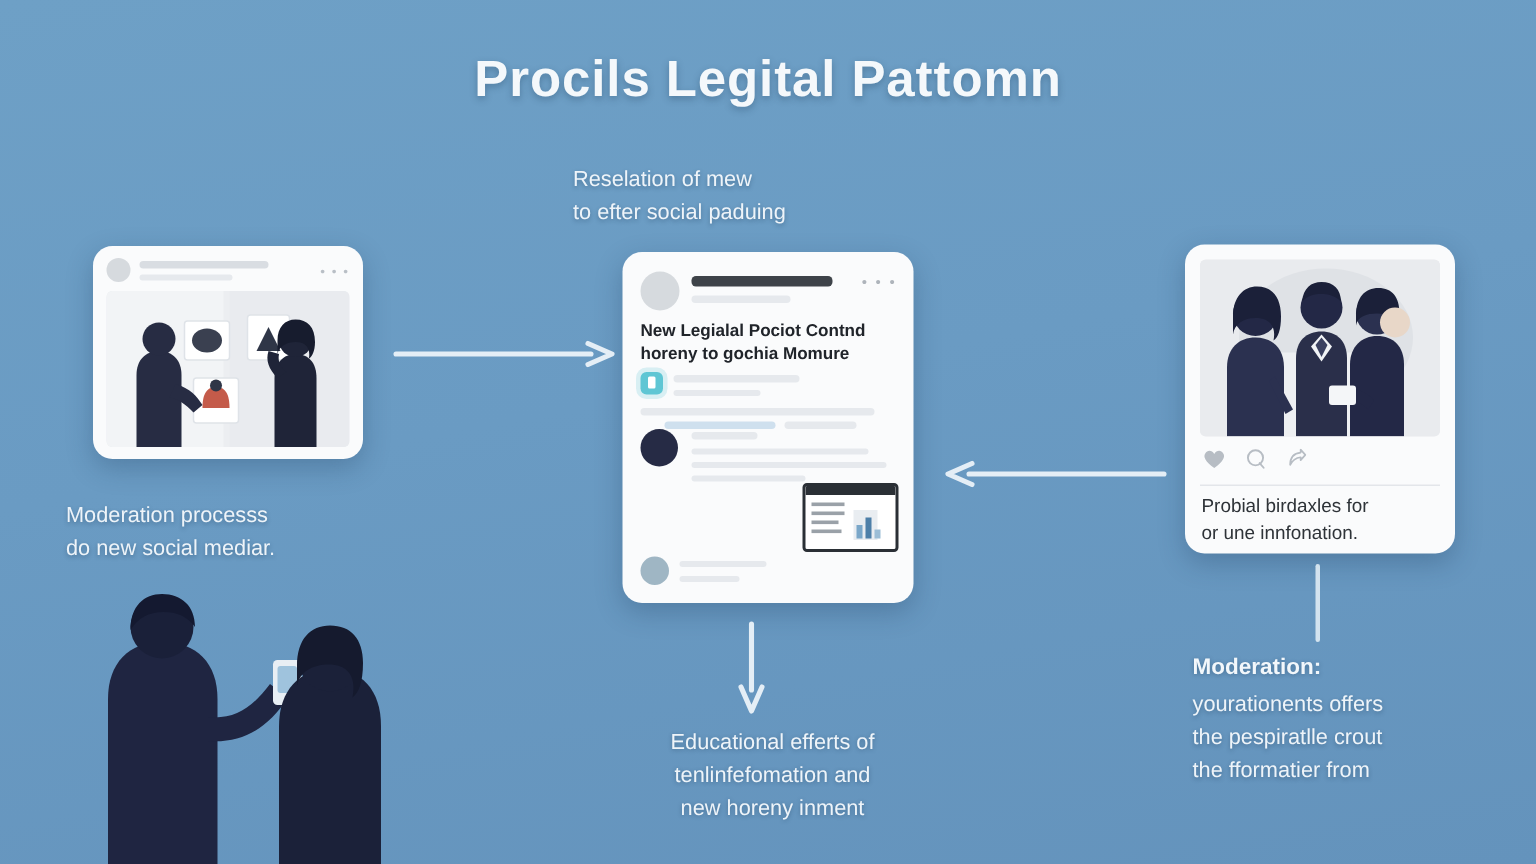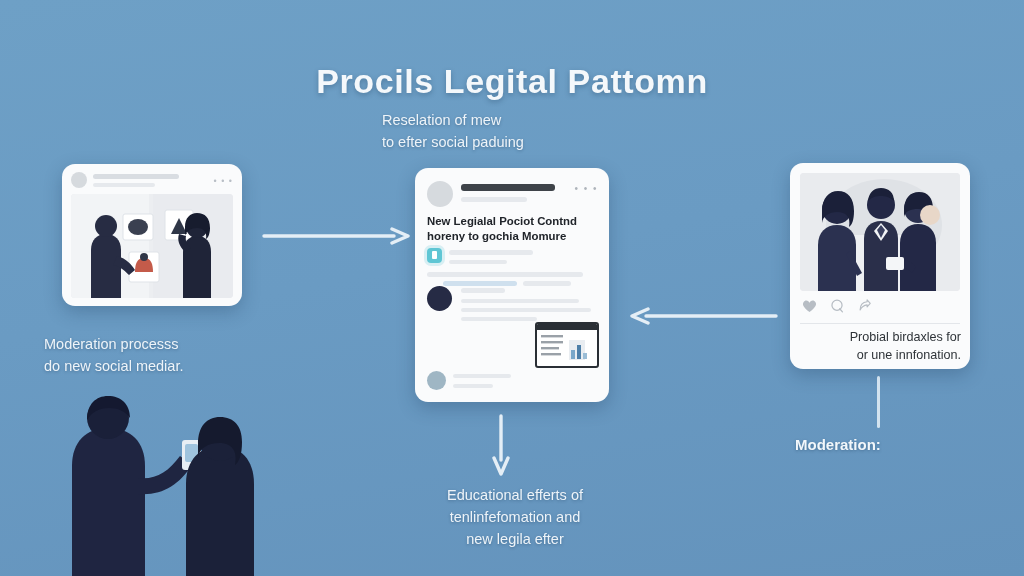--- a/index.html
+++ b/index.html
@@ -16,21 +16,20 @@
   }
 
   
   .title {
     position:absolute; left:0; right:0; top:34px;
     text-align:center;
     font-size:34px; font-weight:bold;
     color:#f4f8fb;
     letter-spacing:.6px;
     text-shadow:0 2px 5px rgba(30,60,90,.35);
-    margin-top:28px;
   }
 
   
   .caption {
     position:absolute;
     color:#eef4f9;
     font-size:14.5px;
     line-height:1.5;
     text-shadow:0 1px 3px rgba(30,60,90,.4);
   }
@@ -197,21 +196,21 @@
       </svg>
     </div>
 
     <div class="cc-foot-av"></div>
     <div class="bar light" style="position:absolute;left:38px;bottom:24px;width:58px;height:4px;"></div>
     <div class="bar light" style="position:absolute;left:38px;bottom:14px;width:40px;height:4px;"></div>
   </div>
 
   <div class="caption" id="cap-bottom" style="white-space:pre-line;">Educational efferts of
 tenlinfefomation and
-new legila efter</div>
+new horeny inment</div>
 
   <div class="card" id="card-right">
     <div class="rc-img">
       <svg width="160" height="118" viewBox="0 0 160 118">
         <rect x="0" y="0" width="160" height="118" fill="#e9ebee"></rect>
         <ellipse cx="84" cy="52" rx="58" ry="46" fill="#dfe2e6"></ellipse>
         <rect x="54" y="62" width="56" height="56" fill="#eef0f2"></rect>
 
         <path d="M18 118 V72 c0-13 8-20 19-20 c11 0 19 7 19 20 v46z" fill="#2b3150"></path>
         <circle cx="37" cy="36" r="15" fill="#232846"></circle>
@@ -240,25 +239,28 @@
       <svg width="14" height="14" viewBox="0 0 18 18">
         <circle cx="9" cy="8" r="6.5" fill="none" stroke="#b7bdc4" stroke-width="1.6"></circle>
         <line x1="12.5" y1="12.5" x2="16" y2="16.5" stroke="#b7bdc4" stroke-width="1.6" stroke-linecap="round"></line>
       </svg>
       <svg width="14" height="14" viewBox="0 0 18 18">
         <path d="M4 14 C4 7 8 4 13 3.5 L13 1 L17 5.5 L13 10 L13 7.5 C9 8 6 10 4 14 Z" fill="none" stroke="#b7bdc4" stroke-width="1.5" stroke-linejoin="round"></path>
       </svg>
     </div>
 
     <div class="rc-divider"></div>
-    <div class="rc-text" style="white-space:pre-line;text-align:right;">Probial birdaxles for
+    <div class="rc-text" style="white-space:pre-line;">Probial birdaxles for
 or une innfonation.</div>
   </div>
 
   <div id="cap-right-head">Moderation:</div>
+  <div class="caption" id="cap-right-body" style="white-space:pre-line;">yourationents offers
+the pespiratlle crout
+the fformatier from</div>
 
   <svg class="arrow" id="arrow-left-to-center" viewBox="0 0 150 18">
     <line x1="2" y1="9" x2="132" y2="9" stroke="#e4eef6" stroke-width="3.4" stroke-linecap="round"></line>
     <path d="M130 2 L146 9 L130 16" fill="none" stroke="#e4eef6" stroke-width="3.4" stroke-linecap="round" stroke-linejoin="round"></path>
   </svg>
 
   <svg class="arrow" id="arrow-right-to-center" viewBox="0 0 150 18">
     <line x1="18" y1="9" x2="148" y2="9" stroke="#e4eef6" stroke-width="3.4" stroke-linecap="round"></line>
     <path d="M20 2 L4 9 L20 16" fill="none" stroke="#e4eef6" stroke-width="3.4" stroke-linecap="round" stroke-linejoin="round"></path>
   </svg>

